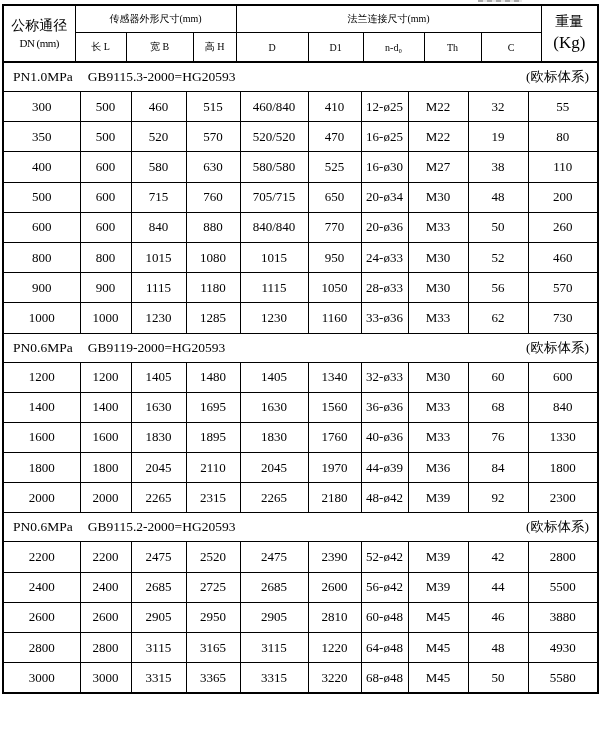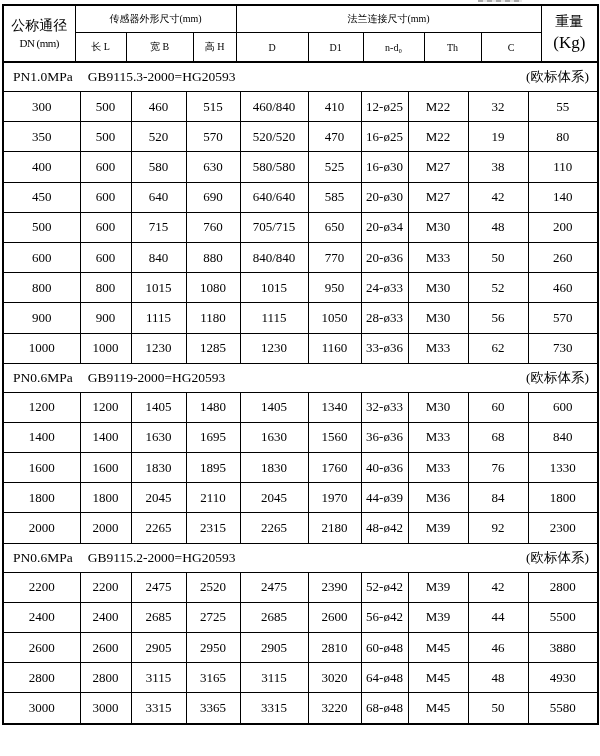--- a/index.html
+++ b/index.html
@@ -145,32 +145,20 @@
           <td>580</td>
           <td>630</td>
           <td>580/580</td>
           <td>525</td>
           <td>16-ø30</td>
           <td>M27</td>
           <td>38</td>
           <td>110</td>
         </tr>
         <tr>
-          <td>450</td>
-          <td>600</td>
-          <td>640</td>
-          <td>690</td>
-          <td>640/640</td>
-          <td>585</td>
-          <td>20-ø30</td>
-          <td>M27</td>
-          <td>42</td>
-          <td>140</td>
-        </tr>
-        <tr>
           <td>500</td>
           <td>600</td>
           <td>715</td>
           <td>760</td>
           <td>705/715</td>
           <td>650</td>
           <td>20-ø34</td>
           <td>M30</td>
           <td>48</td>
           <td>200</td>
@@ -340,21 +328,21 @@
           <td>M45</td>
           <td>46</td>
           <td>3880</td>
         </tr>
         <tr>
           <td>2800</td>
           <td>2800</td>
           <td>3115</td>
           <td>3165</td>
           <td>3115</td>
-          <td>3020</td>
+          <td>1220</td>
           <td>64-ø48</td>
           <td>M45</td>
           <td>48</td>
           <td>4930</td>
         </tr>
         <tr>
           <td>3000</td>
           <td>3000</td>
           <td>3315</td>
           <td>3365</td>

